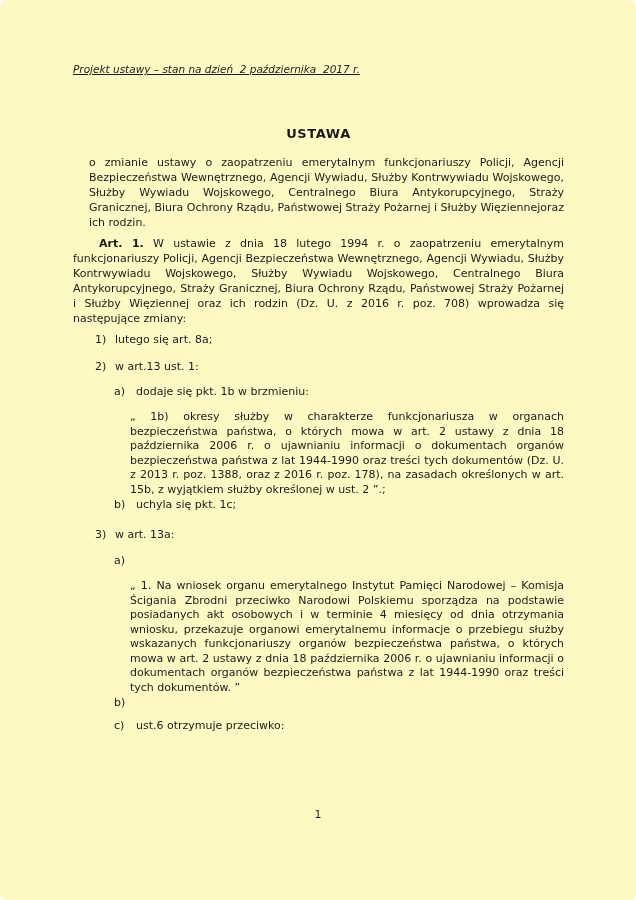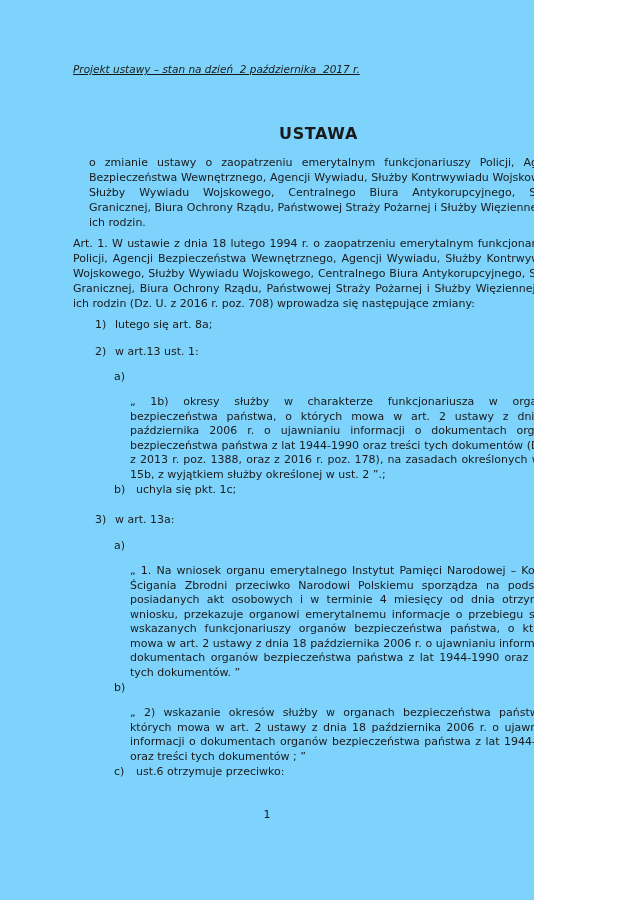--- a/index.html
+++ b/index.html
@@ -1,51 +1,52 @@
 <!DOCTYPE html>
 <html lang="pl"><head>
 <meta charset="utf-8">
 <style>
   html,body { margin:0; padding:0; background:#ffffff; }
   .page {
     position:relative;
-    width:534px; height:900px;
-    background:#7dd3fc;
+    width:636px; height:900px;
+    background:#fef9c3;
     font-family:"DejaVu Sans", sans-serif;
     font-size:11px;
     line-height:15px;
     color:#1a1a1a;
     overflow:hidden;
+    border-radius:6px;
   }
   .content { position:absolute; left:73px; top:63px; width:491px; }
 
   .doc-header {
     font-style:italic;
     text-decoration:underline;
     font-size:10.5px;
     line-height:13px;
     white-space:pre-wrap;
     margin:0 0 50px 0;
   }
   .law-title {
     text-align:center;
     font-weight:bold;
-    font-size:16px;
+    font-size:13px;
     letter-spacing:0.6px;
     line-height:16px;
     margin:0 0 13px 0;
   }
   .date-line { text-align:center; margin:0 0 12px 0; }
   .subject {
     font-weight:normal;
     text-align:justify;
     margin:0 0 6px 16px;
   }
   .article { text-align:justify; margin:0 0 6px 0; }
-  .article .lbl { font-weight:normal; }
+  .article .lbl { font-weight:bold;margin-left:26px; }
 
   .row { display:flex; align-items:flex-start; }
   .row .marker { flex:0 0 auto; }
   .l1 .marker { margin-left:22px; width:20px; }
   .l2 .marker { margin-left:41px; width:22px; }
   .row .txt { flex:1 1 auto; }
 
   .quote {
     margin-left:57px;
     text-align:justify;
@@ -86,20 +87,21 @@
       <div class="txt">lutego się art. 8a;</div>
     </div>
 
     <div class="row l1 mb10">
       <span class="marker">2)</span>
       <div class="txt">w art.13 ust. 1:</div>
     </div>
 
     <div class="row l2 mb8">
       <span class="marker">a)</span>
+      <div class="txt">dodaje się pkt. 1b w brzmieniu:</div>
     </div>
 
     <p class="quote mb0">„ 1b) okresy służby w charakterze funkcjonariusza w organach bezpieczeństwa państwa, o których mowa w art. 2 ustawy z dnia 18 października 2006 r. o ujawnianiu informacji o dokumentach organów bezpieczeństwa państwa z lat 1944-1990 oraz treści tych dokumentów (Dz. U. z 2013 r. poz. 1388, oraz z 2016 r. poz. 178), na zasadach określonych w art. 15b, z wyjątkiem służby określonej w ust. 2 ”.;</p>
 
     <div class="row l2 mb15">
       <span class="marker">b)</span>
       <div class="txt">uchyla się pkt. 1c;</div>
     </div>
 
     <div class="row l1 mb11">
@@ -110,21 +112,20 @@
     <div class="row l2 mb8">
       <span class="marker">a)</span>
     </div>
 
     <p class="quote mb0">„ 1. Na wniosek organu emerytalnego Instytut Pamięci Narodowej – Komisja Ścigania Zbrodni przeciwko Narodowi Polskiemu sporządza na podstawie posiadanych akt osobowych i w terminie 4 miesięcy od dnia otrzymania wniosku, przekazuje organowi emerytalnemu informacje o przebiegu służby wskazanych funkcjonariuszy organów bezpieczeństwa państwa, o których mowa w art. 2 ustawy z dnia 18 października 2006 r. o ujawnianiu informacji o dokumentach organów bezpieczeństwa państwa z lat 1944-1990 oraz treści tych dokumentów. ”</p>
 
     <div class="row l2 mb8">
       <span class="marker">b)</span>
     </div>
 
-    <p class="quote mb0">„ 2) wskazanie okresów służby w organach bezpieczeństwa państwa, o których mowa w art. 2 ustawy z dnia 18 października 2006 r. o ujawnianiu informacji o dokumentach organów bezpieczeństwa państwa z lat 1944-1990 oraz treści tych dokumentów ; ”</p>
 
     <div class="row l2 mb0">
       <span class="marker">c)</span>
       <div class="txt">ust.6 otrzymuje przeciwko:</div>
     </div>
 
   </div>
 
   <div class="page-number">1</div>
 </div>

